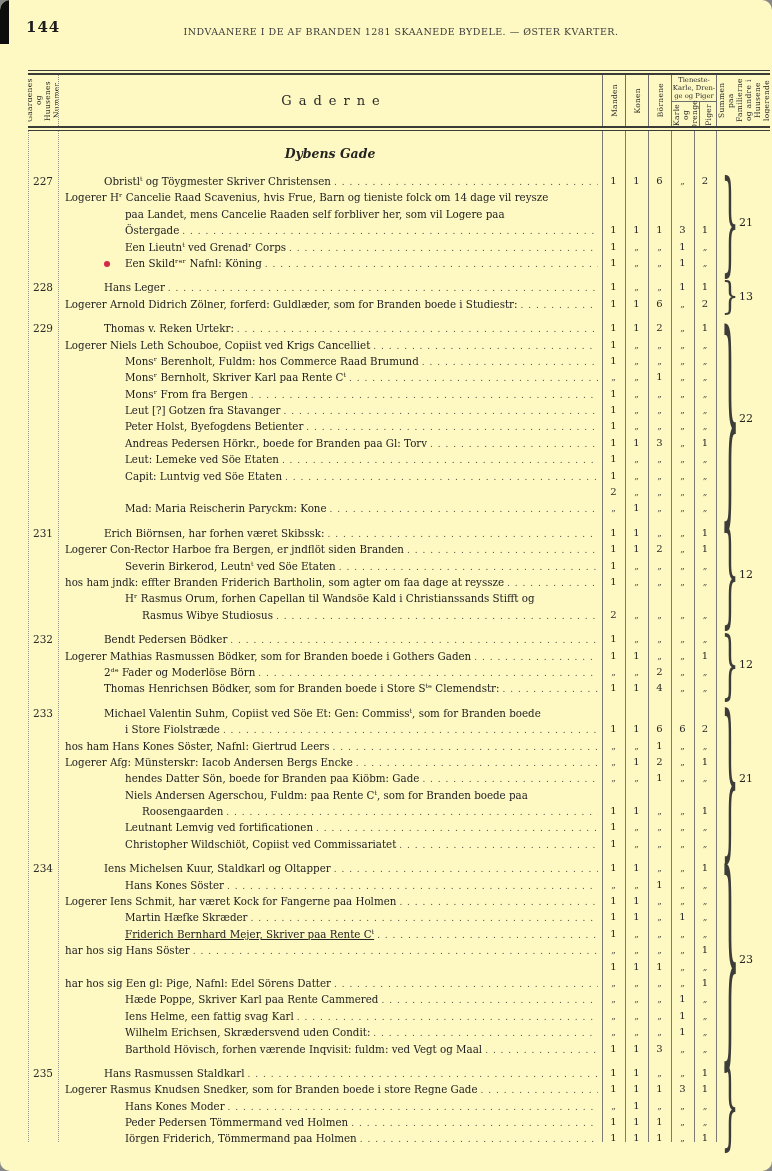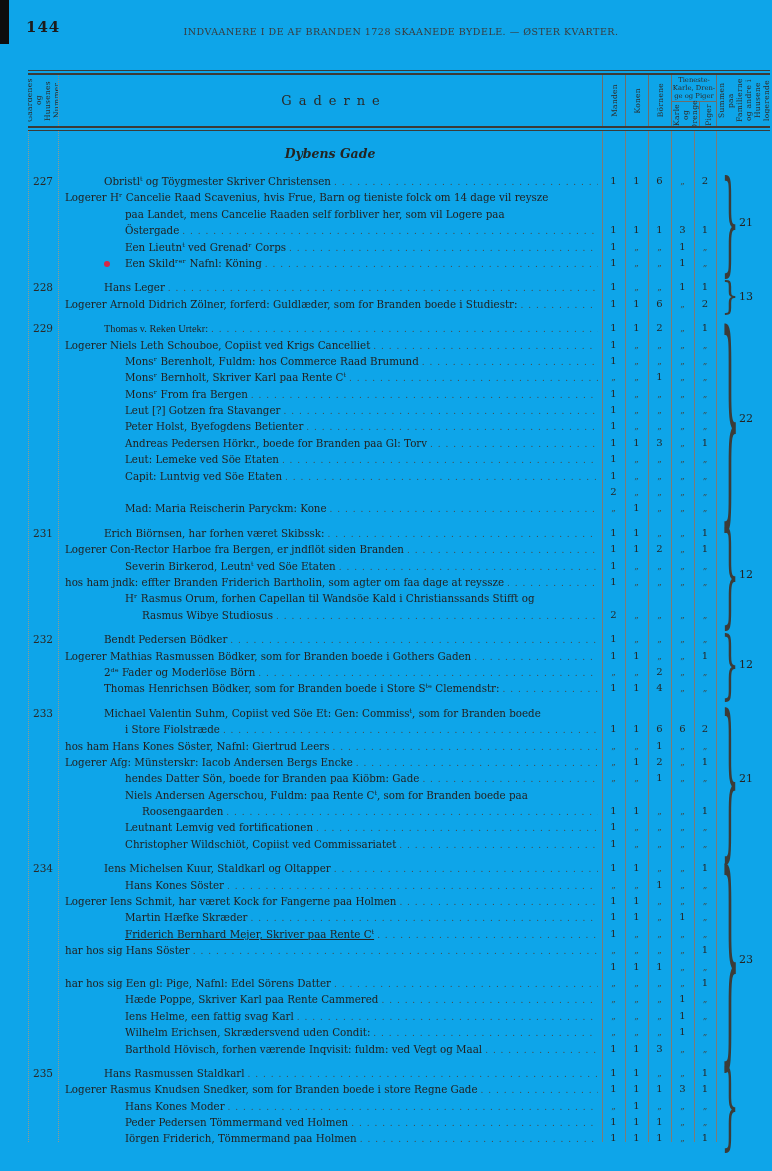--- a/index.html
+++ b/index.html
@@ -1,19 +1,19 @@
 <!DOCTYPE html>
 <html><head>
 <meta charset="utf-8">
 <style>
   html,body { margin:0; padding:0; background:#888; }
   .page {
     position:relative; width:772px; height:1171px; margin:0 auto;
-    background:#0ea5e9; overflow:hidden;
-    font-family:"DejaVu Serif","Liberation Serif",serif; color:#222;
+    background:#fef9c3; overflow:hidden;
+    font-family:"DejaVu Serif","Liberation Serif",serif; color:#222;border-radius:10px;
   }
   .corner-artifact { position:absolute; left:0; top:0; width:9px; height:44px; background:#0d0d0d; }
   .pageno { position:absolute; left:26px; top:18px; font-size:15px; font-weight:bold; letter-spacing:1px; color:#1c1c1c; }
   .doc-title { position:absolute; left:90px; right:60px; top:26px; text-align:center;
     font-size:9.5px; letter-spacing:0.5px; color:#3a3a3a; white-space:nowrap; }
 
   
   .hrule { position:absolute; left:28px; width:742px; background:#3b3b38; }
   .hr-t1 { top:70px; height:1px; }
   .hr-t2 { top:73px; height:2px; }
@@ -71,21 +71,21 @@
   .g-brace span { display:block; line-height:0.78; }
   .g-sum { position:absolute; left:711px; top:50%; transform:translateY(-50%);
     font-size:11px; color:#242422; }
 </style>
 </head>
 <body>
 
 <div class="page">
   <div class="corner-artifact"></div>
   <div class="pageno">144</div>
-  <div class="doc-title">INDVAANERE I DE AF BRANDEN 1728 SKAANEDE BYDELE. — ØSTER KVARTER.</div>
+  <div class="doc-title">INDVAANERE I DE AF BRANDEN 1281 SKAANEDE BYDELE. — ØSTER KVARTER.</div>
 
   <div class="hrule hr-t1"></div>
   <div class="hrule hr-t2"></div>
   <div class="hrule hr-b1"></div>
   <div class="hrule hr-b2"></div>
 
   <div class="thead">
     <div class="hcell h-num">
       <span class="vert">Gaardenes og Huusenes Nummer</span>
     </div>
@@ -233,21 +233,21 @@
         </div>
         <div class="g-brace">
           <span style="font-size: 37.72px; transform: scaleX(0.713761);">}</span>
         </div>
         <div class="g-sum">13</div>
       </div>
       <div class="group">
         <div class="row">
           <div class="c-num">229</div>
           <div class="c-gad ind1">
-            <div class="txt" style="position: relative; font-family: Liberation Serif, serif;">Thomas v. Reken Urtekr:</div>
+            <div class="txt" style="position: relative;">Thomas v. Reken Urtekr:</div>
             <div class="leader"></div>
           </div>
           <div class="c-val v1">1</div>
           <div class="c-val v2">1</div>
           <div class="c-val v3">2</div>
           <div class="c-val v4 ditto">„</div>
           <div class="c-val v5">1</div>
         </div>
         <div class="row">
           <div class="c-num"></div>

